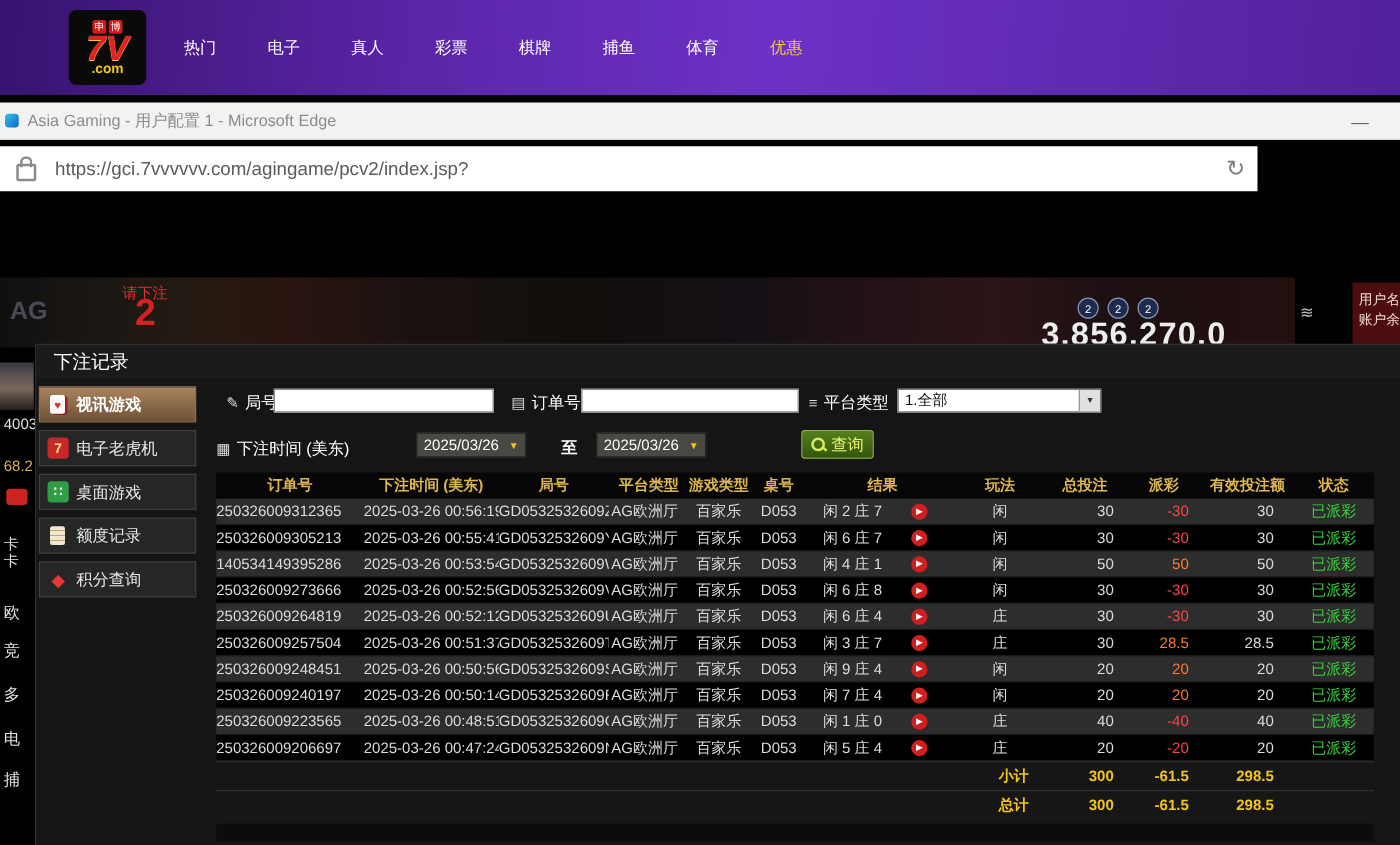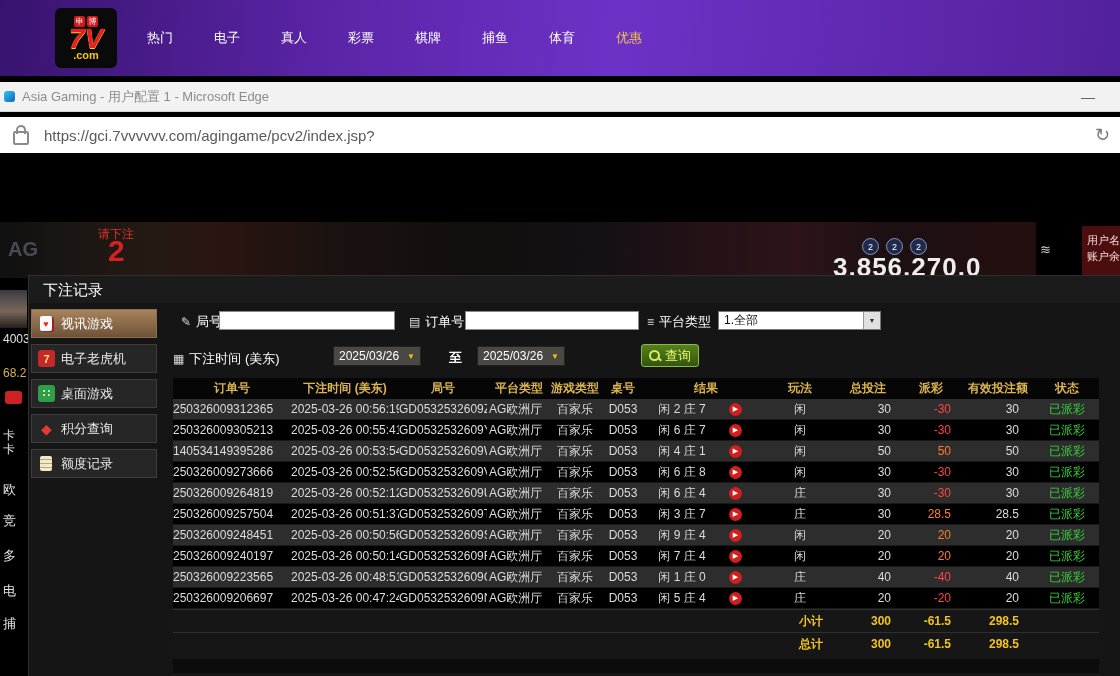--- a/index.html
+++ b/index.html
@@ -22,21 +22,21 @@
   .nav-item{color:#ffffff;font-size:13px;cursor:pointer;white-space:nowrap;}
   .nav-item.active{color:#f6c64b;}
   
   .titlebar{position:absolute;top:82px;left:0;width:1120px;height:29px;background:#f2f2f2;
     border-bottom:1px solid #d6d6d6;display:flex;align-items:center;z-index:3;}
   .edge-fav{width:11px;height:11px;margin-left:4px;border-radius:3px;
     background:linear-gradient(135deg,#35c3f3,#0c64c0);}
   .win-title{margin-left:7px;color:#8c8c8c;font-size:13px;}
   .win-min{position:absolute;right:25px;color:#666;font-size:14px;cursor:pointer;}
   
-  .addressbar{position:absolute;top:117px;left:0;width:1120px;height:36px;background:#fff;
+  .addressbar{position:absolute;top:117px;left:0;width:1006px;height:36px;background:#fff;
     display:flex;align-items:center;z-index:3;}
   .lock{position:relative;width:12px;height:10px;border:2px solid #8a8a8a;border-radius:2px;margin:6px 0 0 13px;}
   .lock::before{content:"";position:absolute;top:-8px;left:1px;width:6px;height:7px;
     border:2px solid #8a8a8a;border-bottom:none;border-radius:5px 5px 0 0;}
   .url{margin-left:15px;color:#5a5a5a;font-size:15px;cursor:text;}
   .refresh{position:absolute;right:10px;color:#7a7a7a;font-size:18px;cursor:pointer;}
   
   .casino{position:absolute;top:222px;left:0;width:1036px;height:56px;z-index:0;
     background:linear-gradient(90deg,#101010 0%,#1c1714 8%,#241a12 15%,#2a1410 22%,#1a1210 32%,#120e0c 45%,#151015 58%,#241216 68%,#2c1418 77%,#1c1012 86%,#240f0f 100%);}
   .ag-frag{position:absolute;left:8px;top:16px;color:#5d5d6e;font-size:20px;font-weight:bold;opacity:.75;}
@@ -66,21 +66,21 @@
   .frag7{top:615px;font-size:13px;}
   .promo-badge{position:absolute;left:5px;top:391px;width:17px;height:13px;background:#cc2222;border-radius:3px;z-index:1;}
   
   .modal{position:absolute;left:28px;top:275px;width:1092px;height:401px;background:#151515;
     border:1px solid #2e2e2e;border-right:none;border-bottom:none;box-sizing:border-box;z-index:5;}
   .modal-title{height:27px;line-height:27px;padding-left:14px;color:#fff;font-size:15px;background:#1b1b1b;}
   .sidebar{position:absolute;left:2px;top:33px;width:126px;}
   .side-item{height:29px;margin-bottom:6px;background:#262626;border:1px solid #3d3d3d;
     display:flex;align-items:center;gap:6px;padding-left:6px;color:#e8e8e8;font-size:13px;
     cursor:pointer;box-sizing:border-box;}
-  .side-item.active{background:linear-gradient(180deg,#a8835c,#6e5238);border-color:#8a6f50;color:#fff;}
+  .side-item.active{background:linear-gradient(180deg,#a8835c,#6e5238);border-color:#8a6f50;color:#fff;font-weight:bold;}
   .si-icon{width:17px;height:17px;flex:0 0 17px;display:flex;align-items:center;justify-content:center;}
   .icon-cards{background:#fafafa;width:12px;height:15px;flex:0 0 12px;margin:0 3px 0 2px;border-radius:2px;
     box-shadow:2px 1px 0 #9e2020;color:#d32;font-size:9px;}
   .icon-cards::before{content:"♥";}
   .icon-slot{background:#c62828;border-radius:3px;color:#ffe082;font-weight:bold;font-size:11px;}
   .icon-slot::before{content:"7";}
   .icon-dice{background:#2f9e44;border-radius:3px;color:#fff;font-size:11px;font-weight:bold;}
   .icon-dice::before{content:"∷";}
   .icon-diamond{color:#e53935;font-size:14px;}
   .icon-diamond::before{content:"◆";}
@@ -222,26 +222,26 @@
       </div>
       <div class="side-item">
         <span class="si-icon icon-slot"></span>
         <span>电子老虎机</span>
       </div>
       <div class="side-item">
         <span class="si-icon icon-dice"></span>
         <span>桌面游戏</span>
       </div>
       <div class="side-item">
+        <span class="si-icon icon-doc"></span>
+        <span>额度记录</span>
+      </div>
+      <div class="side-item">
         <span class="si-icon icon-diamond"></span>
         <span>积分查询</span>
-      </div>
-      <div class="side-item">
-        <span class="si-icon icon-doc"></span>
-        <span>额度记录</span>
       </div>
     </div>
   <div class="content">
     <div class="filters">
       <div class="flabel f-round">
         <span class="ficon pencil-icon"></span>
         <span>局号</span>
       </div>
       <input class="txt f-round-input" style="">
       <div class="flabel f-order">

